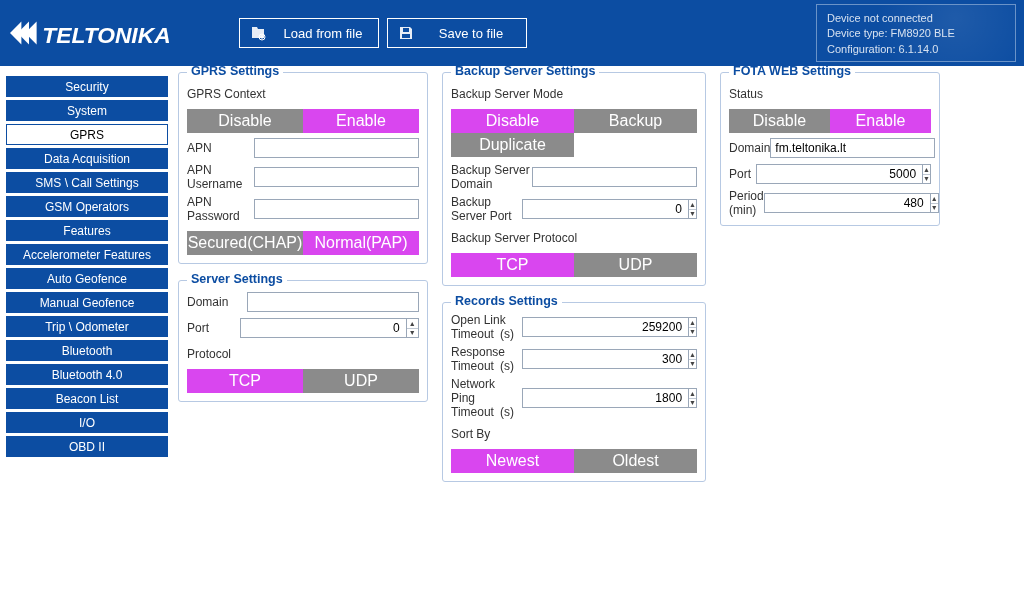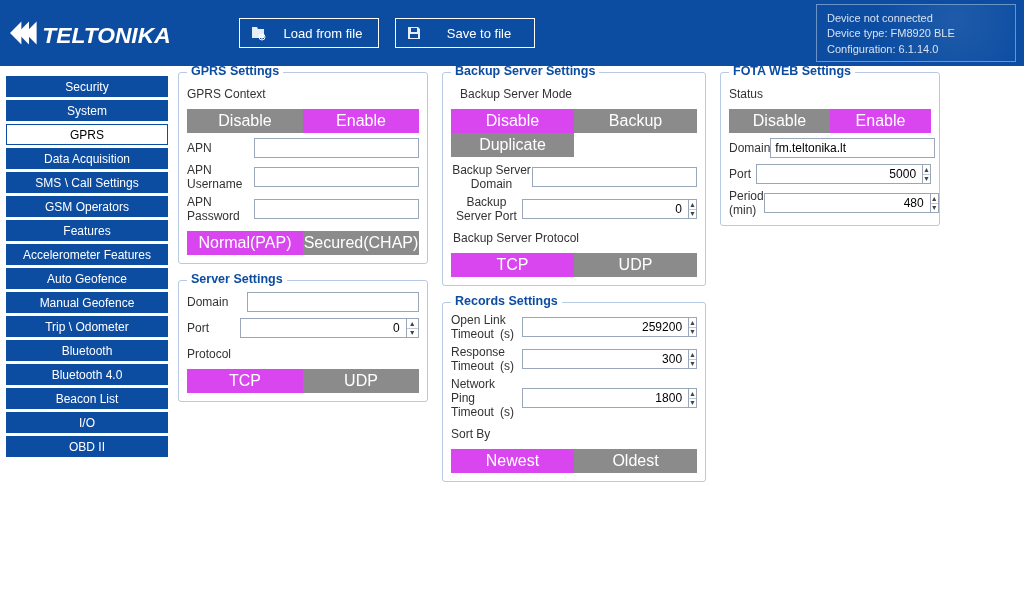--- a/index.html
+++ b/index.html
@@ -2,21 +2,21 @@
 <html><head>
 <meta charset="utf-8">
 <style>
   * { box-sizing: border-box; margin: 0; padding: 0; }
   html, body { width: 1024px; height: 591px; font-family: "Segoe UI", Arial, sans-serif; font-size: 12px; color: #333; }
   body { display: flex; flex-direction: column; background: #fff; }
   
   .header { background: #0c4da2; height: 66px; display: flex; align-items: center; padding: 0 8px; position: relative; }
   .logo { display: flex; align-items: center; gap: 4px; margin-left: 2px; justify-content: center; }
   .logo svg { height: 38px; }
-  .header-buttons { display: flex; gap: 16px; margin-left: 20px; }
+  .header-buttons { display: flex; gap: 8px; margin-left: 20px; }
   .hdr-btn { width: 140px; height: 30px; border: 1px solid #fff; background: transparent; color: #fff; font-size: 13px; display: flex; align-items: center; padding: 0 10px; cursor: pointer; gap: 12px; }
   .hdr-btn .icon { width: 16px; height: 16px; display: inline-block; }
   .hdr-btn .txt { flex: 1; text-align: center; }
   .status-box { position: absolute; right: 8px; top: 4px; bottom: 4px; width: 200px; border: 1px solid #6a93c8; color: #d6e1f0; font-size: 11px; padding: 6px 10px; line-height: 1.4; }
   .status-box .line { white-space: nowrap; }
   .status-box::before { content:""; position:absolute; inset:0; background: radial-gradient(circle at 70% 25%, rgba(255,255,255,0.08), transparent 55%); pointer-events:none; }
   
   .main { display: flex; flex: 1; min-height: 0; }
   .sidebar { width: 174px; padding: 10px 6px; display: flex; flex-direction: column; gap: 3px; }
   .nav-item { height: 21px; border: 1px solid #0c4da2; background: #0c4da2; color: #fff; font-size: 12px; display: flex; align-items: center; justify-content: center; cursor: pointer; }
@@ -27,21 +27,21 @@
   .col1 { width: 250px; }
   .col2 { width: 264px; }
   .col3 { width: 220px; }
   
   .group { border: 1px solid #b7c9e3; border-radius: 3px; padding: 10px 8px 8px 8px; position: relative; }
   .group-title { position: absolute; top: -9px; left: 8px; background: #fff; padding: 0 4px; color: #0c4da2; font-weight: 600; font-size: 12.5px; }
   .row { display: flex; align-items: center; margin-bottom: 4px; min-height: 22px; }
   .row:last-child { margin-bottom: 0; }
   .lbl { width: 96px; font-size: 12px; color: #333; }
   .lbl-wide { width: 140px; }
-  .lbl-mid { width: 130px; text-align: center; }
+  .lbl-mid { width: 130px; }
   .inp { flex: 1; height: 20px; border: 1px solid #9aa7b8; padding: 0 4px; font-size: 12px; }
   .inp.num { text-align: right; padding-right: 6px; }
   .spin { width: 14px; height: 20px; display: flex; flex-direction: column; border: 1px solid #9aa7b8; border-left: none; }
   .spin div { flex:1; display:flex; align-items:center; justify-content:center; font-size:7px; color:#444; cursor:pointer; }
   .spin div:first-child { border-bottom:1px solid #c0c8d3; }
   
   .seg { display: flex; width: 100%; margin-bottom: 4px; }
   .seg.end { margin-bottom: 0; }
   .seg .btn { flex: 1; height: 24px; border: none; color: #fff; font-size: 16px; cursor: pointer; display:flex; align-items:center; justify-content:center; }
   .seg .btn.gray { background: #8b8b8b; }
@@ -135,22 +135,22 @@
         </div>
         <div class="row">
           <span class="lbl">APN Username</span>
           <input class="inp" value="" style="">
         </div>
         <div class="row">
           <span class="lbl">APN Password</span>
           <input class="inp" value="" style="">
         </div>
         <div class="seg end gap-before">
+          <button class="btn gray">Secured(CHAP)</button>
           <button class="btn blue">Normal(PAP)</button>
-          <button class="btn gray">Secured(CHAP)</button>
         </div>
       </div>
 
       <div class="group">
         <div class="group-title">Server Settings</div>
         <div class="row">
           <span class="lbl" style="width:60px">Domain</span>
           <input class="inp" value="" style="">
         </div>
         <div class="row">

